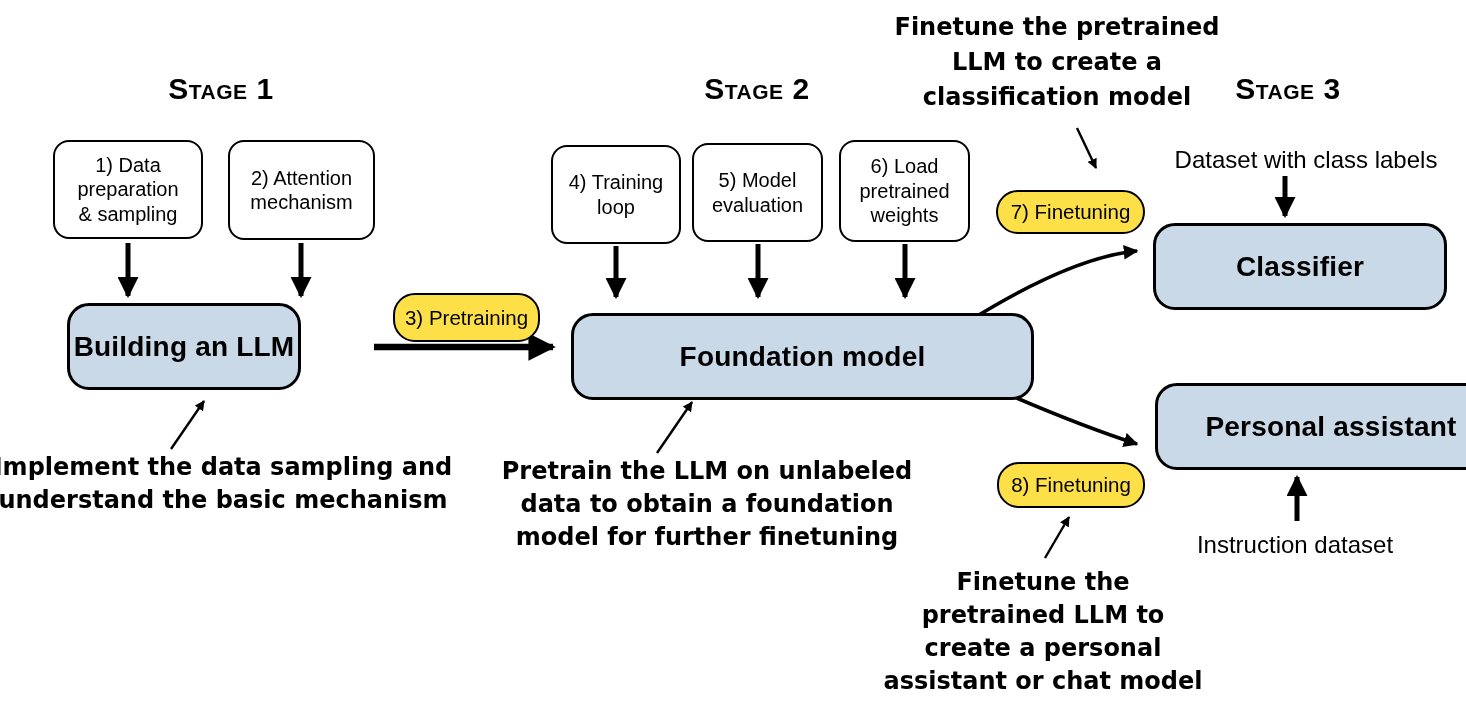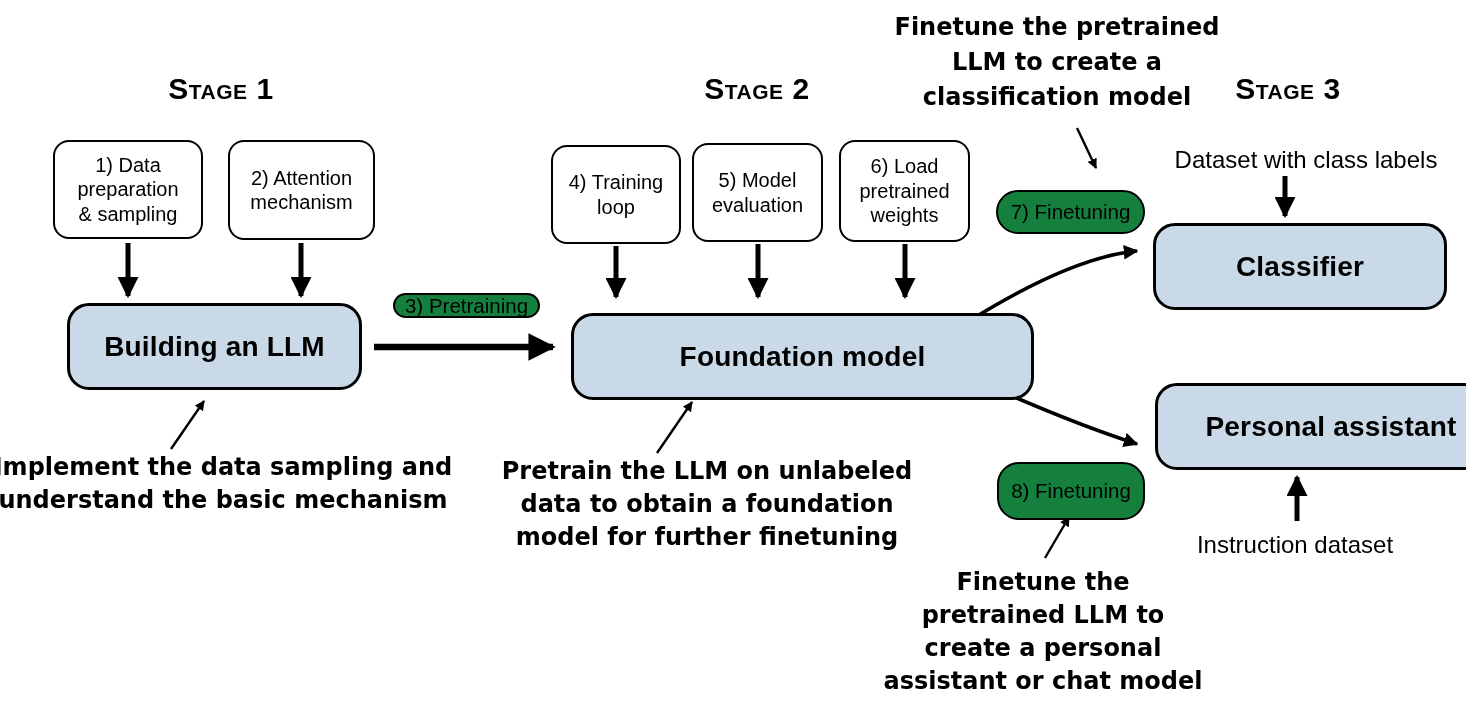--- a/index.html
+++ b/index.html
@@ -37,21 +37,21 @@
     border: 3.5px solid var(--ink);
     border-radius: 22px;
     display: flex; align-items: center; justify-content: center;
     text-align: center;
     font-size: 28px;
     font-weight: bold;
     letter-spacing: 0.2px;
   }
   .pill {
     position: absolute;
-    background: #15803d;
+    background: #fde047;
     border: 2.5px solid var(--ink);
     border-radius: 22px;
     display: flex; align-items: center; justify-content: center;
     font-size: 20.5px;
     white-space: nowrap;
   }
   .io-label {
     position: absolute;
     transform: translateX(-50%);
     font-size: 24px;
@@ -102,25 +102,25 @@
 
 <div class="stage-title" style="left:221px; top:72px;">Stage 1</div>
 <div class="stage-title" style="left:757px; top:72px;">Stage 2</div>
 <div class="stage-title" style="left:1288px; top:72px;">Stage 3</div>
 
 <div class="step-box" style="left:53px; top:140px; width:150px; height:99px;">1) Data
 preparation
 &amp; sampling</div>
 <div class="step-box" style="left:228px; top:140px; width:147px; height:100px;">2) Attention
 mechanism</div>
-<div class="main-box" style="left:67px; top:303px; width:295px; height:87px;">Building an LLM</div>
+<div class="main-box" style="left:67px; top:303px; width:234px; height:87px;">Building an LLM</div>
 <div class="annotation" style="left:223px; top:451px;">Implement the data sampling and
 understand the basic mechanism</div>
 
-<div class="pill" style="left:393px; top:293px; width:147px; height:25px;">3) Pretraining</div>
+<div class="pill" style="left:393px; top:293px; width:147px; height:49px;">3) Pretraining</div>
 
 <div class="step-box" style="left:551px; top:145px; width:130px; height:99px;">4) Training
 loop</div>
 <div class="step-box" style="left:692px; top:143px; width:131px; height:99px;">5) Model
 evaluation</div>
 <div class="step-box" style="left:839px; top:140px; width:131px; height:102px;">6) Load
 pretrained
 weights</div>
 <div class="main-box" style="left:571px; top:313px; width:463px; height:87px;">Foundation model</div>
 <div class="annotation" style="left:707px; top:455px;">Pretrain the LLM on unlabeled
@@ -128,18 +128,18 @@
 model for further finetuning</div>
 
 <div class="annotation top" style="left:1057px; top:10px;">Finetune the pretrained
 LLM to create a
 classification model</div>
 <div class="pill" style="left:996px; top:190px; width:149px; height:44px;">7) Finetuning</div>
 <div class="io-label" style="left:1306px; top:146px;">Dataset with class labels</div>
 <div class="main-box" style="left:1153px; top:223px; width:294px; height:87px;">Classifier</div>
 
 <div class="main-box" style="left:1155px; top:383px; width:352px; height:87px;">Personal assistant</div>
-<div class="pill" style="left:997px; top:462px; width:148px; height:58px;">8) Finetuning</div>
+<div class="pill" style="left:997px; top:462px; width:148px; height:46px;">8) Finetuning</div>
 <div class="io-label" style="left:1295px; top:531px;">Instruction dataset</div>
 <div class="annotation" style="left:1043px; top:566px;">Finetune the
 pretrained LLM to
 create a personal
 assistant or chat model</div>
 
 </body></html>

